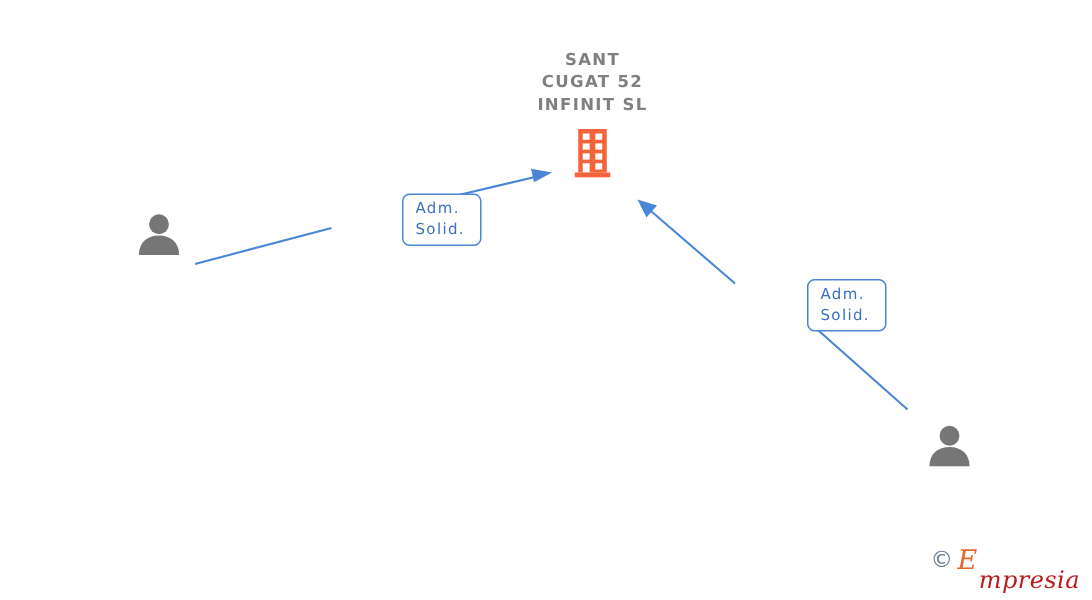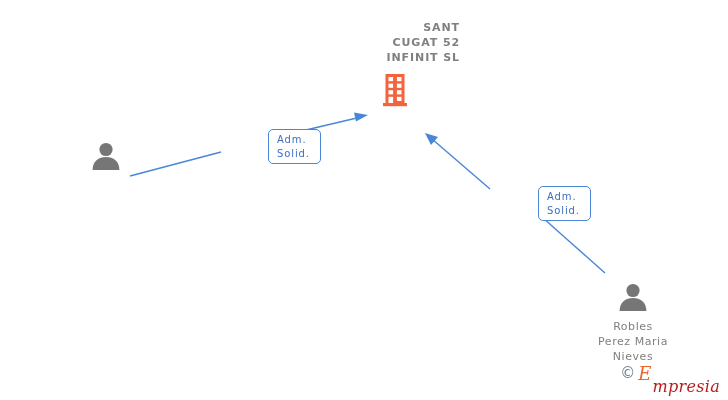--- a/index.html
+++ b/index.html
@@ -22,23 +22,23 @@
     left: 0;
     top: 0;
     width: 728px;
     height: 400px;
   }
 
   
   .company-node {
     position: absolute;
     left: 330px;
-    top: 20px;
+    top: 32px;
     width: 130px;
-    text-align: right;
+    text-align: center;
   }
   .company-title {
     font-family: "DejaVu Sans", sans-serif;
     font-size: 11px;
     font-weight: bold;
     color: #808080;
     letter-spacing: 0.9px;
     line-height: 15px;
     white-space: pre-line;
   }
@@ -184,23 +184,20 @@
     </div>
   </div>
 
   <div class="person-node right">
     <div class="person-icon-wrap">
       <svg width="30" height="30" viewBox="0 0 30 30" xmlns="http://www.w3.org/2000/svg">
         <circle cx="15" cy="9.5" r="6.6" fill="#767676"></circle>
         <path d="M1.6 30 C1.6 21.2 7.6 17 15 17 C22.4 17 28.4 21.2 28.4 30 Z" fill="#767676"></path>
       </svg>
     </div>
-    <div class="person-name">Robles
-Perez Maria
-Nieves</div>
   </div>
 
   <div class="rel-label one">Adm.
 Solid.</div>
   <div class="rel-label two">Adm.
 Solid.</div>
 
   <div class="watermark">
     <span class="wm-c">©</span>
     <span class="wm-e">E</span>

